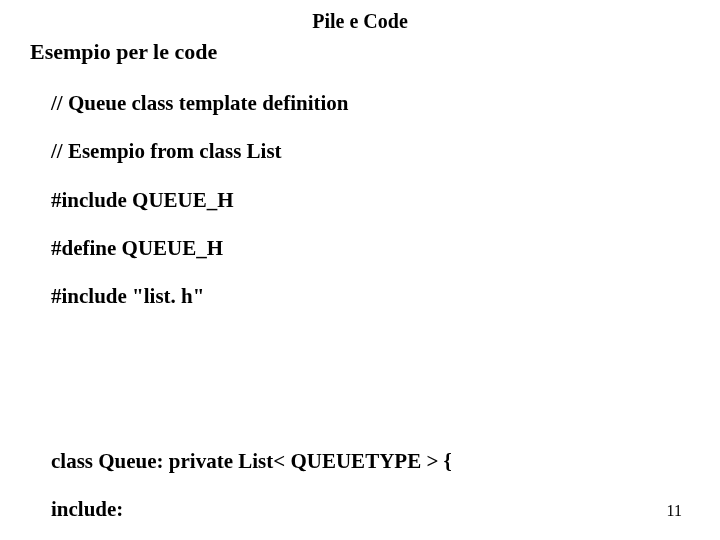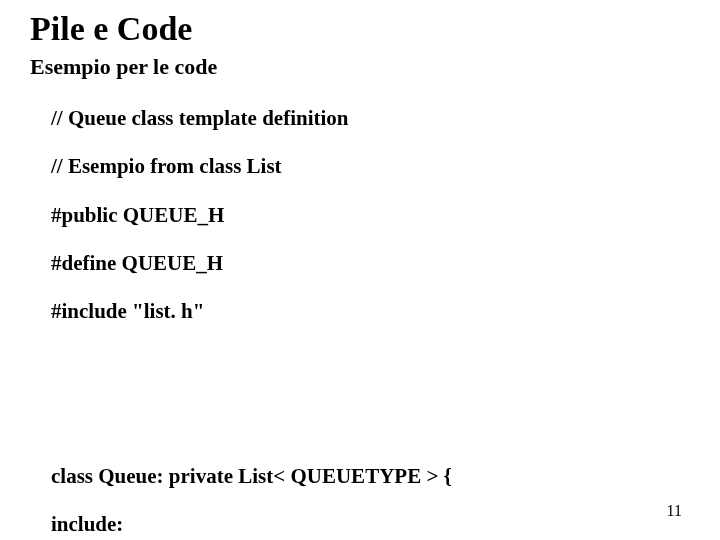--- a/index.html
+++ b/index.html
@@ -14,22 +14,23 @@
     box-sizing: border-box;
   }
   .slide {
     padding: 10px 30px 0 30px;
     box-sizing: border-box;
     width: 100%;
     height: 100%;
     position: relative;
   }
   .title {
+    text-align: center;
     font-weight: bold;
-    font-size: 34px;
+    font-size: 20px;
     margin: 0 0 6px 0;
   }
   .subtitle {
     text-align: left;
     font-weight: bold;
     font-size: 22px;
     margin: 0 0 2px 0;
   }
   .code-block {
     font-size: 21px;
@@ -51,21 +52,21 @@
 </head>
 <body>
 
 <div class="slide">
   <div class="title">Pile e Code</div>
   <div class="subtitle">Esempio per le code</div>
 
   <div class="code-block">
     <span>// Queue class template definition</span><br>
     <span>// Esempio from class List</span><br>
-    <span>#public QUEUE_H</span><br>
+    <span>#include QUEUE_H</span><br>
     <span>#define QUEUE_H</span><br>
     <span>#include "list. h"</span><br>
     <div class="gap"></div>
     <br>
     <span>class Queue: private List&lt; QUEUETYPE &gt; {</span><br>
     <span>include:</span><br>
     
     
     
     

